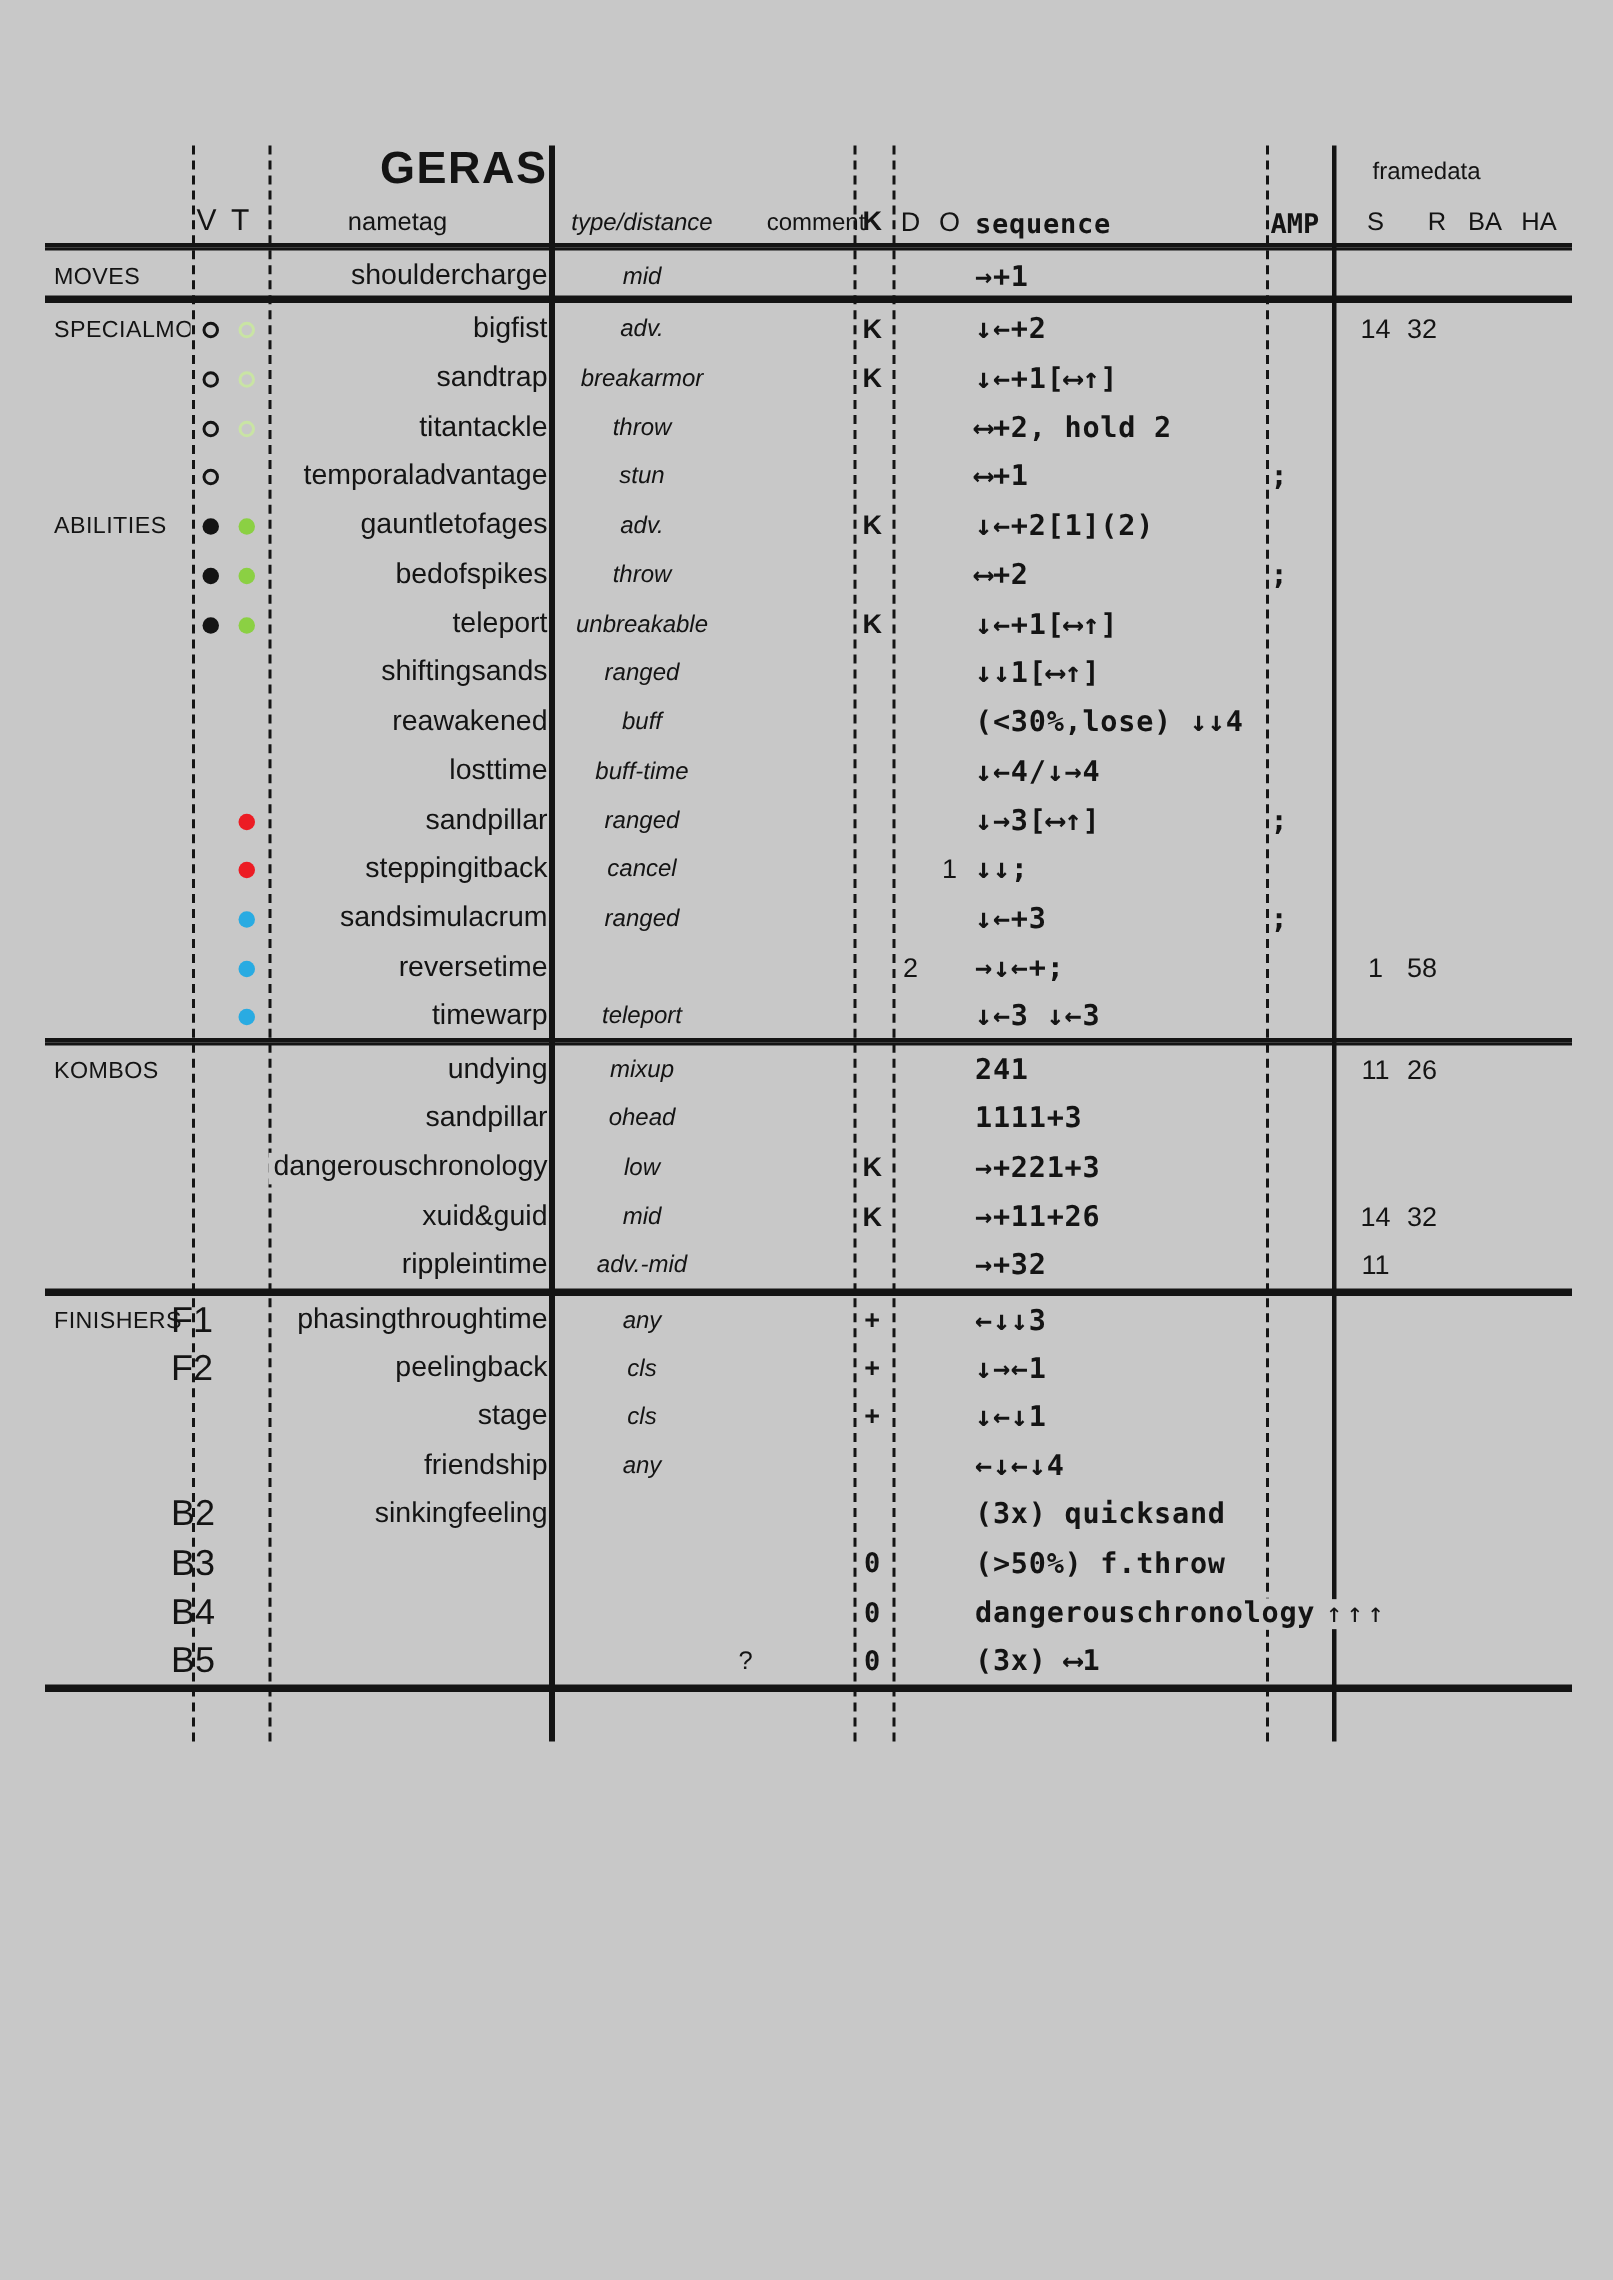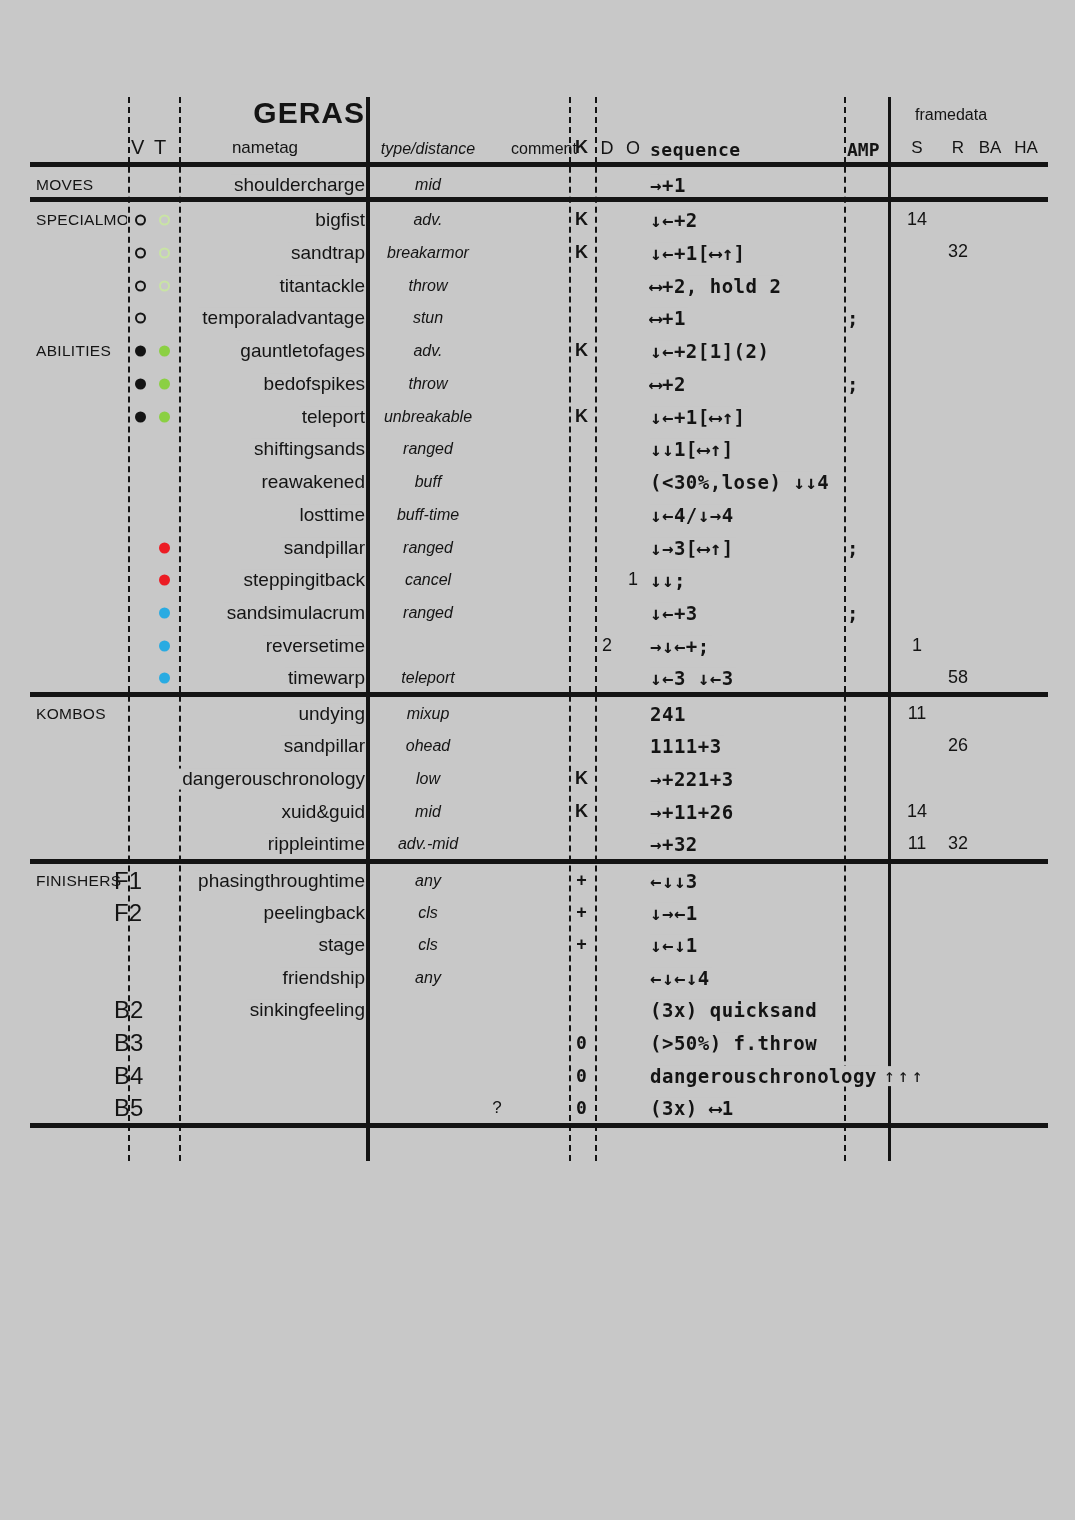--- a/index.html
+++ b/index.html
@@ -52,21 +52,21 @@
   .k{left:568px;width:27px;text-align:center;font-weight:700;font-size:18px;}
   .k.k0{font-family:"DejaVu Sans Mono",monospace;}
   .d{left:596px;width:22px;text-align:center;font-size:18px;}
   .o{left:622px;width:22px;text-align:center;font-size:18px;}
   .seq{left:650px;font-family:"DejaVu Sans Mono",monospace;font-weight:700;font-size:19px;
        letter-spacing:.5px;background:var(--background);padding-right:2px;}
   .trail{left:882px;font-family:"DejaVu Sans Mono",monospace;font-size:18px;letter-spacing:3px;
          background:var(--background);padding:0 2px;}
   .amp{left:847px;font-family:"DejaVu Sans Mono",monospace;font-weight:700;font-size:19px;}
   .fs{left:897px;width:40px;text-align:center;font-size:18px;}
-  .fr{left:938px;width:40px;text-align:center;font-size:18px;margin-top:32px;}
+  .fr{left:938px;width:40px;font-size:18px;}
 
   
   .dot{position:absolute;transform:translateY(-50%);border-radius:50%;width:11px;height:11px;}
   .dot.v{left:135px;} .dot.t{left:159px;}
   .dot.open{width:11px;height:11px;border:2px solid var(--ink);background:transparent;}
   .dot.filled{background:var(--ink);}
   .dot.pale{width:11px;height:11px;border:2px solid var(--pale-green-ring);background:transparent;}
   .dot.green{background:var(--green-dot);}
   .dot.red{background:var(--red-dot);}
   .dot.blue{background:var(--blue-dot);}

